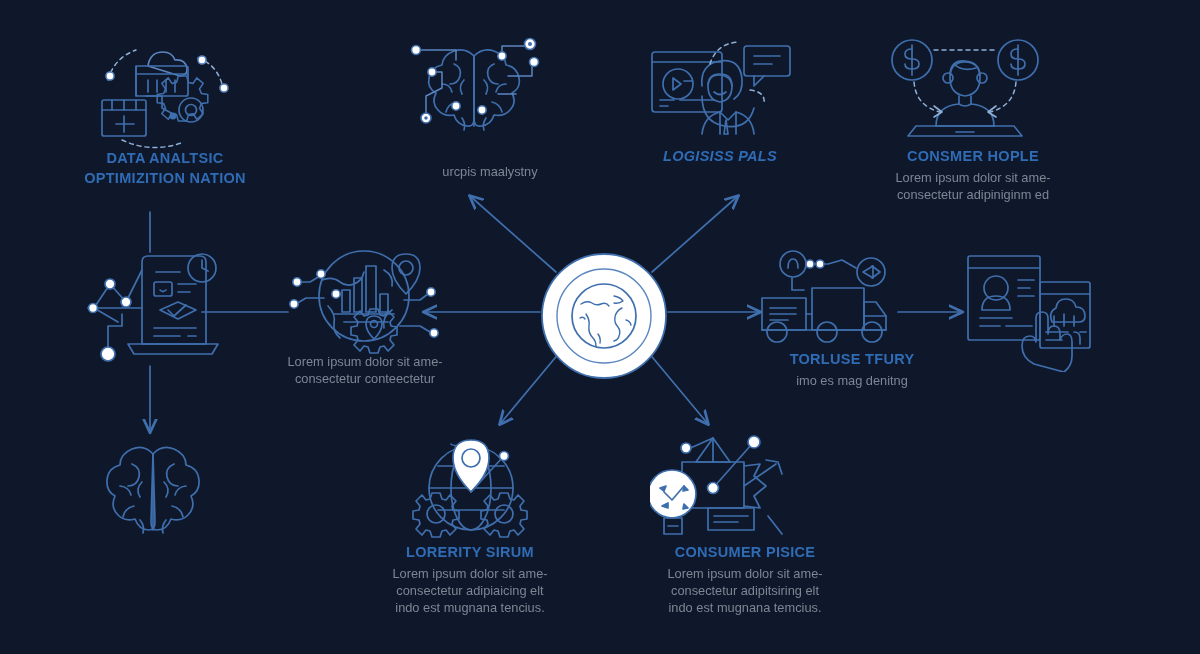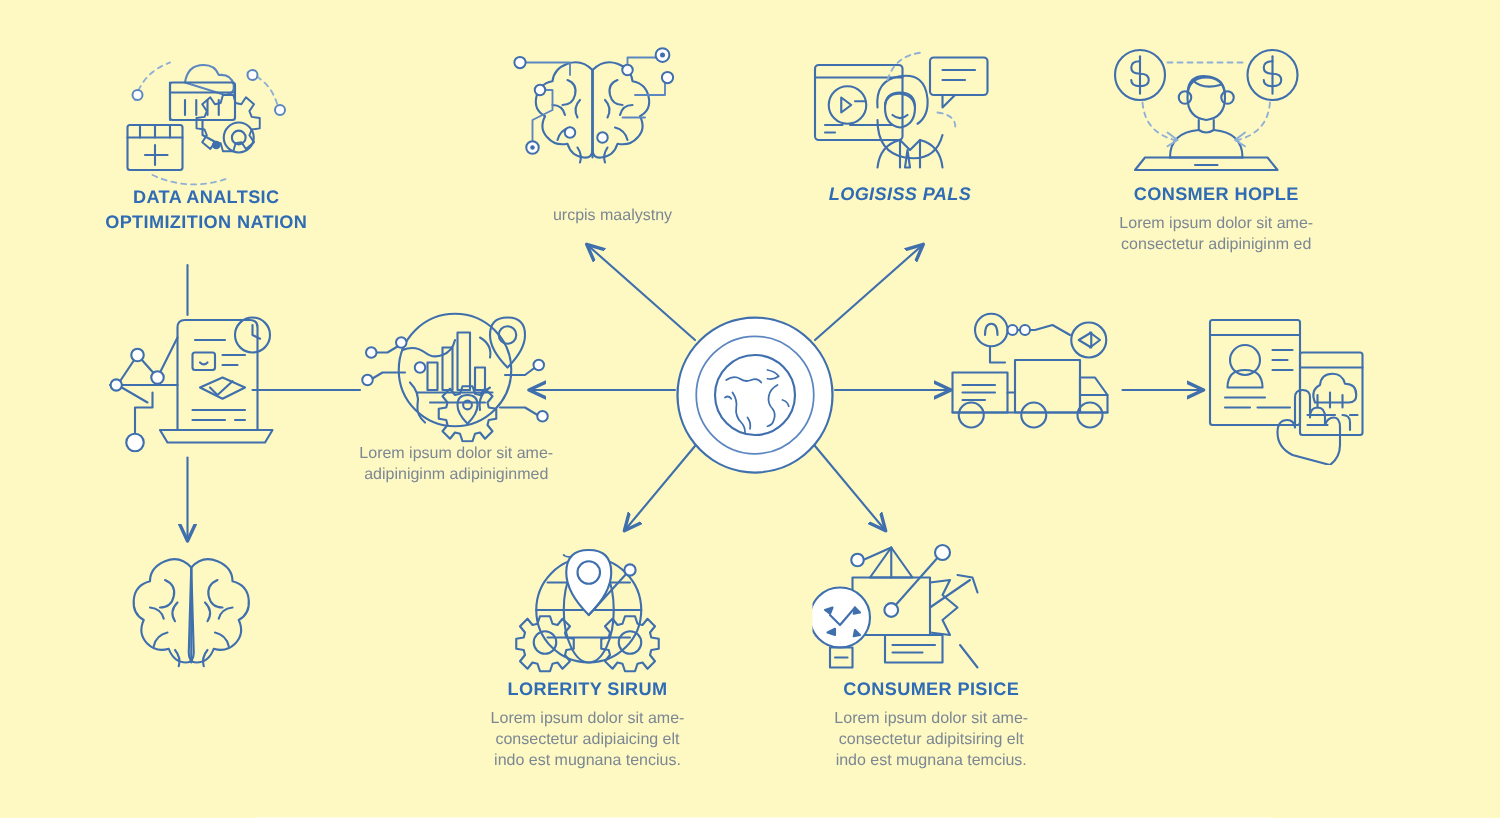--- a/index.html
+++ b/index.html
@@ -7,21 +7,21 @@
     padding: 0;
     background: #ffffff;
   }
   body {
     font-family: "Liberation Sans", sans-serif;
   }
   #canvas {
     position: relative;
     width: 1200px;
     height: 654px;
-    background: #fef9c3;
+    background: #0f172a;
     overflow: hidden;
   }
   .layer-svg {
     position: absolute;
     left: 0;
     top: 0;
     width: 1200px;
     height: 654px;
     pointer-events: none;
   }
@@ -318,21 +318,21 @@
         <circle cx="48" cy="52" r="4.2"></circle>
         <circle cx="143" cy="50" r="4.2"></circle>
         <circle cx="146" cy="91" r="4.2"></circle>
       </g>
     </svg>
   </div>
 
   <div class="txt" style="left:250px; top:350px; width:230px;">
     <div class="sub">
       <span>Lorem ipsum dolor sit ame-</span><br>
-      <span>adipiniginm adipiniginmed</span>
+      <span>consectetur conteectetur</span>
     </div>
   </div>
 
   <div class="icon-box" style="left:758px; top:246px;">
     <svg width="148" height="104" viewBox="0 0 148 104">
       <g fill="none" stroke="#3f6fad" stroke-width="1.7" stroke-linecap="round" stroke-linejoin="round">
         <rect x="54" y="42" width="52" height="42"></rect>
         <path d="M106 56 L118 56 L128 70 L128 84 L106 84 z"></path>
         <line x1="106" y1="70" x2="128" y2="70"></line>
         <rect x="4" y="52" width="44" height="32"></rect>
@@ -352,20 +352,24 @@
         <path d="M48 18 L70 18 L84 14 L98 22"></path>
         <path d="M34 32 L34 44 L46 44"></path>
       </g>
       <g fill="#ffffff" stroke="#3f6fad" stroke-width="1.6">
         <circle cx="52" cy="18" r="4"></circle>
         <circle cx="62" cy="18" r="4"></circle>
       </g>
     </svg>
   </div>
 
+  <div class="txt" style="left:752px; top:350px; width:200px;">
+    <div class="title">TORLUSE TFURY</div>
+    <div class="sub">imo es mag denitng</div>
+  </div>
 
   <div class="icon-box" style="left:960px; top:246px;">
     <svg width="146" height="126" viewBox="0 0 146 126">
       <g fill="none" stroke="#3f6fad" stroke-width="1.7" stroke-linecap="round" stroke-linejoin="round">
         <rect x="8" y="10" width="72" height="84" rx="2"></rect>
         <line x1="8" y1="22" x2="80" y2="22"></line>
         <circle cx="36" cy="42" r="12"></circle>
         <path d="M22 64 q0 -14 14 -14 q14 0 14 14 z"></path>
         <line x1="58" y1="34" x2="74" y2="34"></line>
         <line x1="58" y1="42" x2="70" y2="42"></line>

